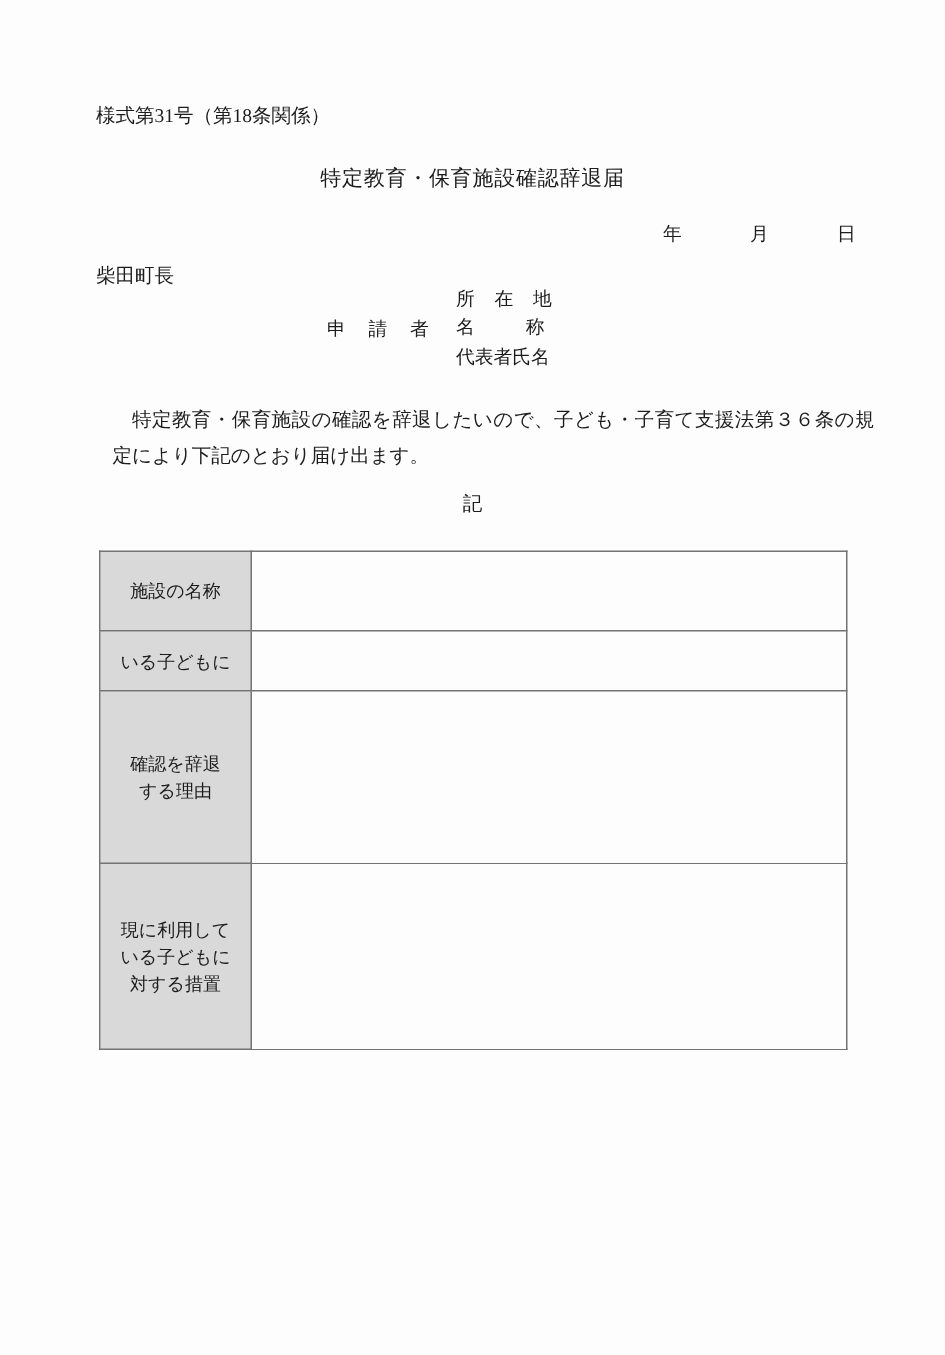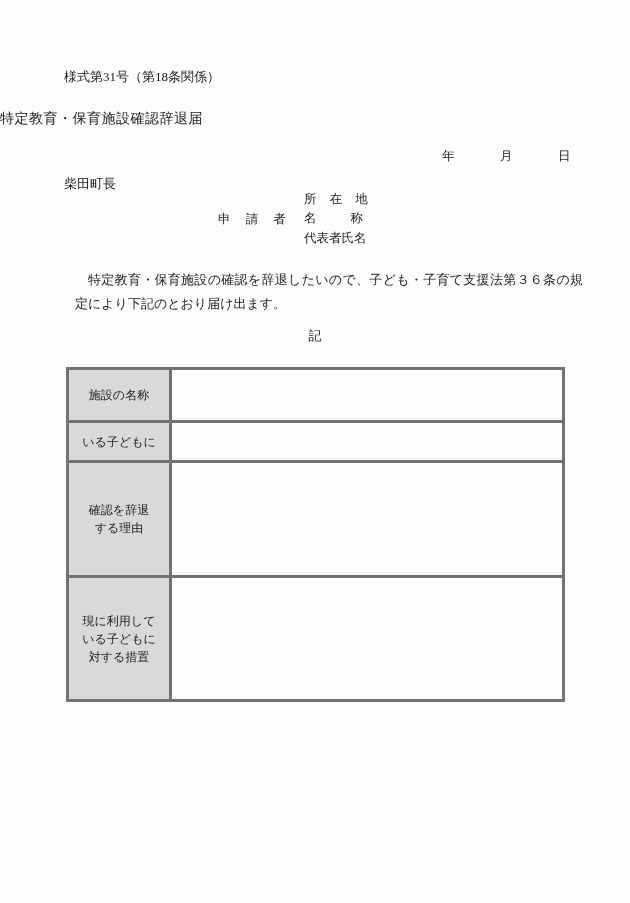--- a/index.html
+++ b/index.html
@@ -34,21 +34,21 @@
     line-height: 1.4;
     white-space: nowrap;
   }
 
   
   .doc-title {
     position: absolute;
     left: 0;
     right: 0;
     top: 110px;
-    text-align: left;
+    text-align: center;
     font-size: 14px;
     letter-spacing: 0.5px;
   }
 
   
   .date-line {
     position: absolute;
     top: 148px;
     left: 0;
     right: 0;
@@ -129,21 +129,21 @@
   .form-table {
     position: absolute;
     left: 66px;
     top: 367px;
     width: 499px;
     border-collapse: collapse;
     table-layout: fixed;
     font-size: 12px;
   }
   .form-table td {
-    border: 3px solid #737373;
+    border: 1px solid #737373;
     padding: 0;
     vertical-align: middle;
   }
   .form-table td.label {
     width: 100px;
     background: #d9d9d9;
     text-align: center;
     line-height: 1.5;
     color: #1c1c1c;
   }

